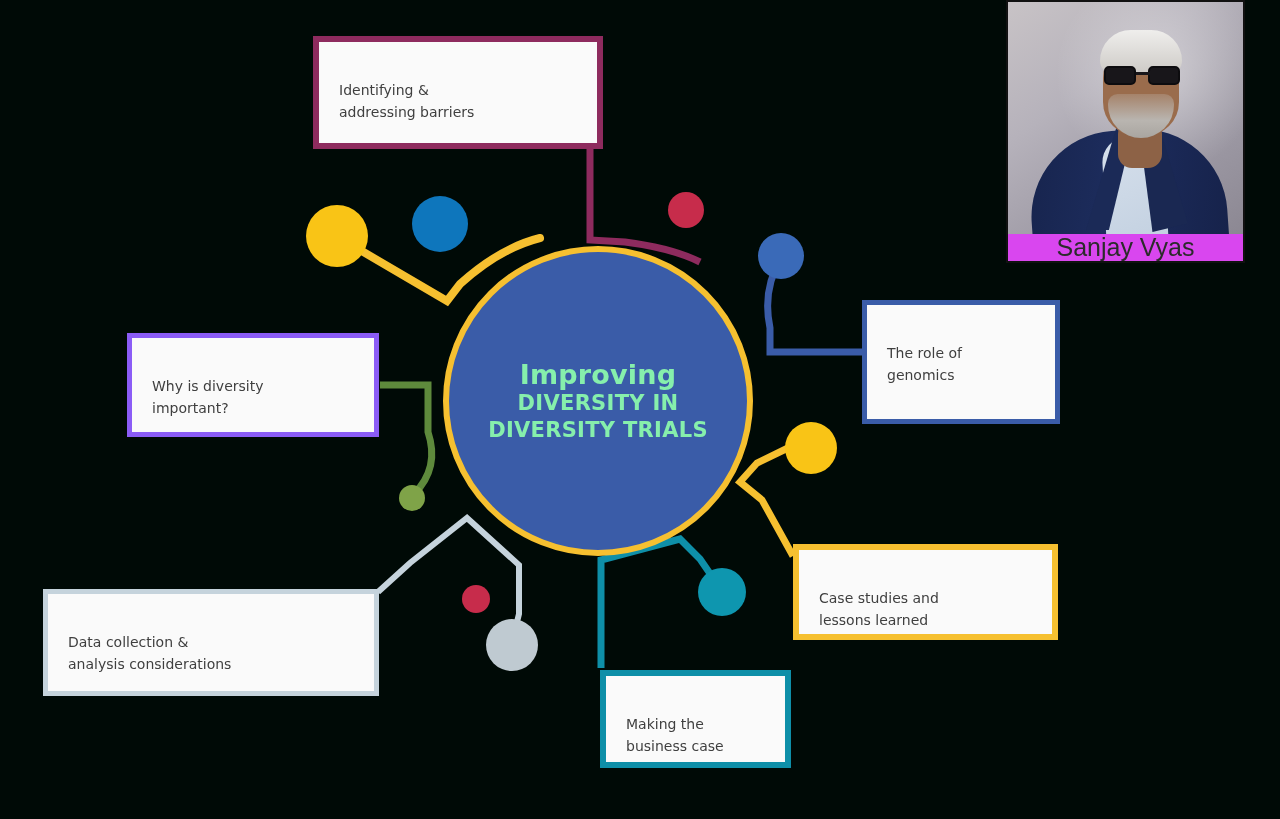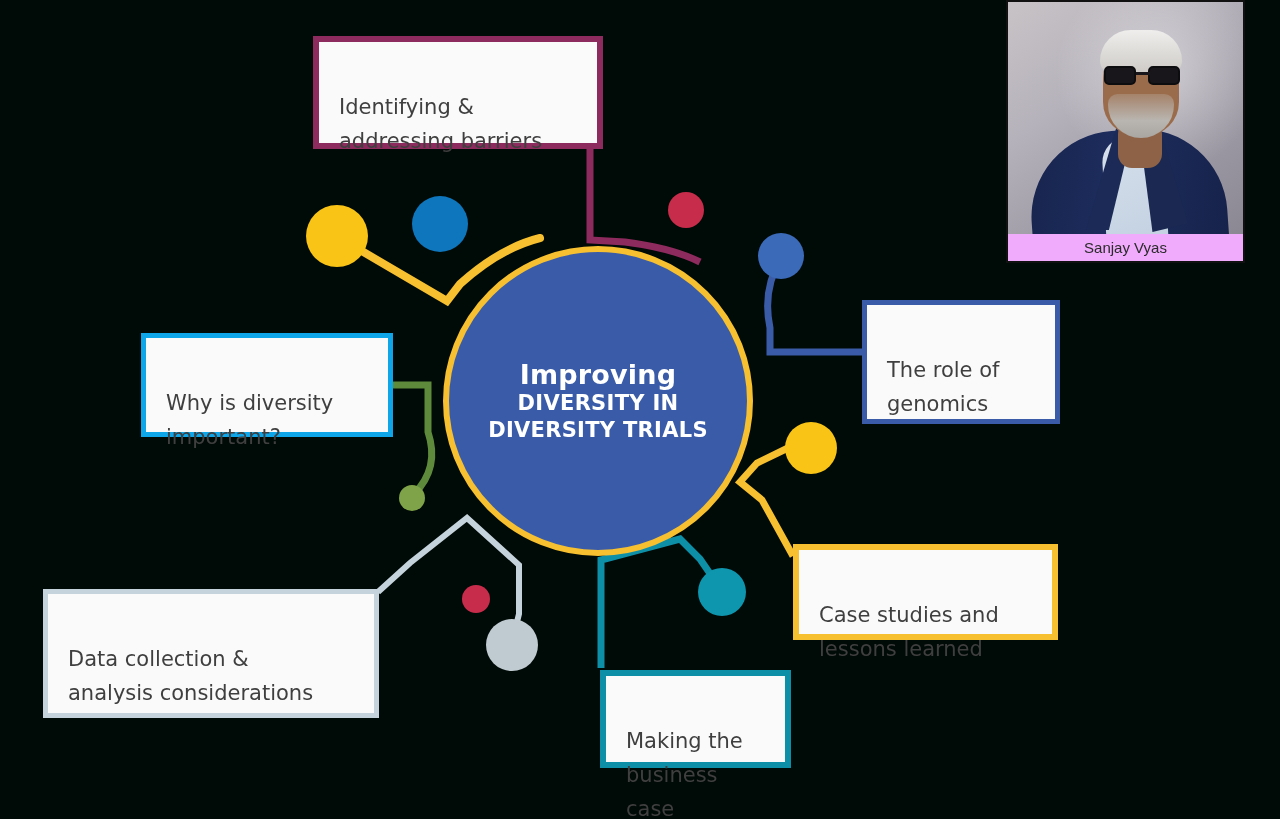--- a/index.html
+++ b/index.html
@@ -18,47 +18,47 @@
     position:absolute;
     left:443px;top:246px;
     width:310px;height:310px;
     border-radius:50%;
     background:#3A5CA8;
     border:6px solid #F6C030;
     box-sizing:border-box;
     display:flex;flex-direction:column;
     align-items:center;justify-content:center;
     text-align:center;
-    color:#ffffff;
+    color:#86efac;
     z-index:6;
   }
   .hub-line1{font-size:27px;font-weight:bold;letter-spacing:.2px;line-height:1.18;}
   .hub-line2{font-size:21px;font-weight:bold;letter-spacing:.3px;line-height:1.26;}
   .hub-line3{font-size:21px;font-weight:bold;letter-spacing:.3px;line-height:1.26;}
 
   
   .box{
     position:absolute;
     box-sizing:border-box;
     background:#FAFAFA;
     color:#3F3F3F;
-    font-size:21px;
+    font-size:14px;
     line-height:1.62;
     padding:14px 20px;
     z-index:7;
     white-space:pre-line;
   }
   .box-inner{display:block;}
 
   #box-barriers{left:313px;top:36px;width:290px;height:113px;border:6px solid #8E2B5E;}
   #box-genomics{left:862px;top:300px;width:198px;height:124px;border:5px solid #3A5CA8;}
   #box-cases   {left:793px;top:544px;width:265px;height:96px;border:6px solid #F6C030;}
   #box-business{left:600px;top:670px;width:191px;height:98px;border:6px solid #0E8FA8;}
-  #box-data    {left:43px;top:589px;width:336px;height:129px;border:5px solid #C5D3DC;}
-  #box-why     {left:141px;top:333px;width:252px;height:104px;border:5px solid #0ea5e9;}
+  #box-data    {left:43px;top:589px;width:336px;height:107px;border:5px solid #C5D3DC;}
+  #box-why     {left:127px;top:333px;width:252px;height:104px;border:5px solid #8b5cf6;}
 
   
   .dot{position:absolute;border-radius:50%;z-index:4;}
   #dot-yellow-tl {left:306px;top:205px;width:62px;height:62px;background:#F9C416;}
   #dot-blue-top  {left:412px;top:196px;width:56px;height:56px;background:#0E76BC;}
   #dot-red-top   {left:668px;top:192px;width:36px;height:36px;background:#C72C4B;}
   #dot-blue-right{left:758px;top:233px;width:46px;height:46px;background:#3A6AB8;}
   #dot-yellow-r  {left:785px;top:422px;width:52px;height:52px;background:#F9C416;}
   #dot-teal      {left:698px;top:568px;width:48px;height:48px;background:#0E96AF;}
   #dot-gray      {left:486px;top:619px;width:52px;height:52px;background:#BFCAD1;}
@@ -129,22 +129,22 @@
     content:"";position:absolute;top:0;width:32px;height:19px;
     background:#18161a;border:2px solid #0d0c0f;border-radius:5px;box-sizing:border-box;
   }
   .p-glass:before{left:0;}
   .p-glass:after{right:0;}
   .p-bridge{
     position:absolute;left:128px;top:70px;width:14px;height:3px;background:#18161a;
   }
   #speaker-name{
     position:absolute;left:0;right:0;bottom:0;height:27px;
-    background:#f0abfc;color:#2b2b2b;
-    font-size:15px;line-height:27px;text-align:center;
+    background:#d946ef;color:#2b2b2b;
+    font-size:25px;line-height:27px;text-align:center;
     font-family:"Liberation Sans",sans-serif;
   }
 </style>
 </head>
 <body>
 
 <div id="stage">
 
   <svg id="wires" viewBox="0 0 1280 819" width="1280" height="819">
 

